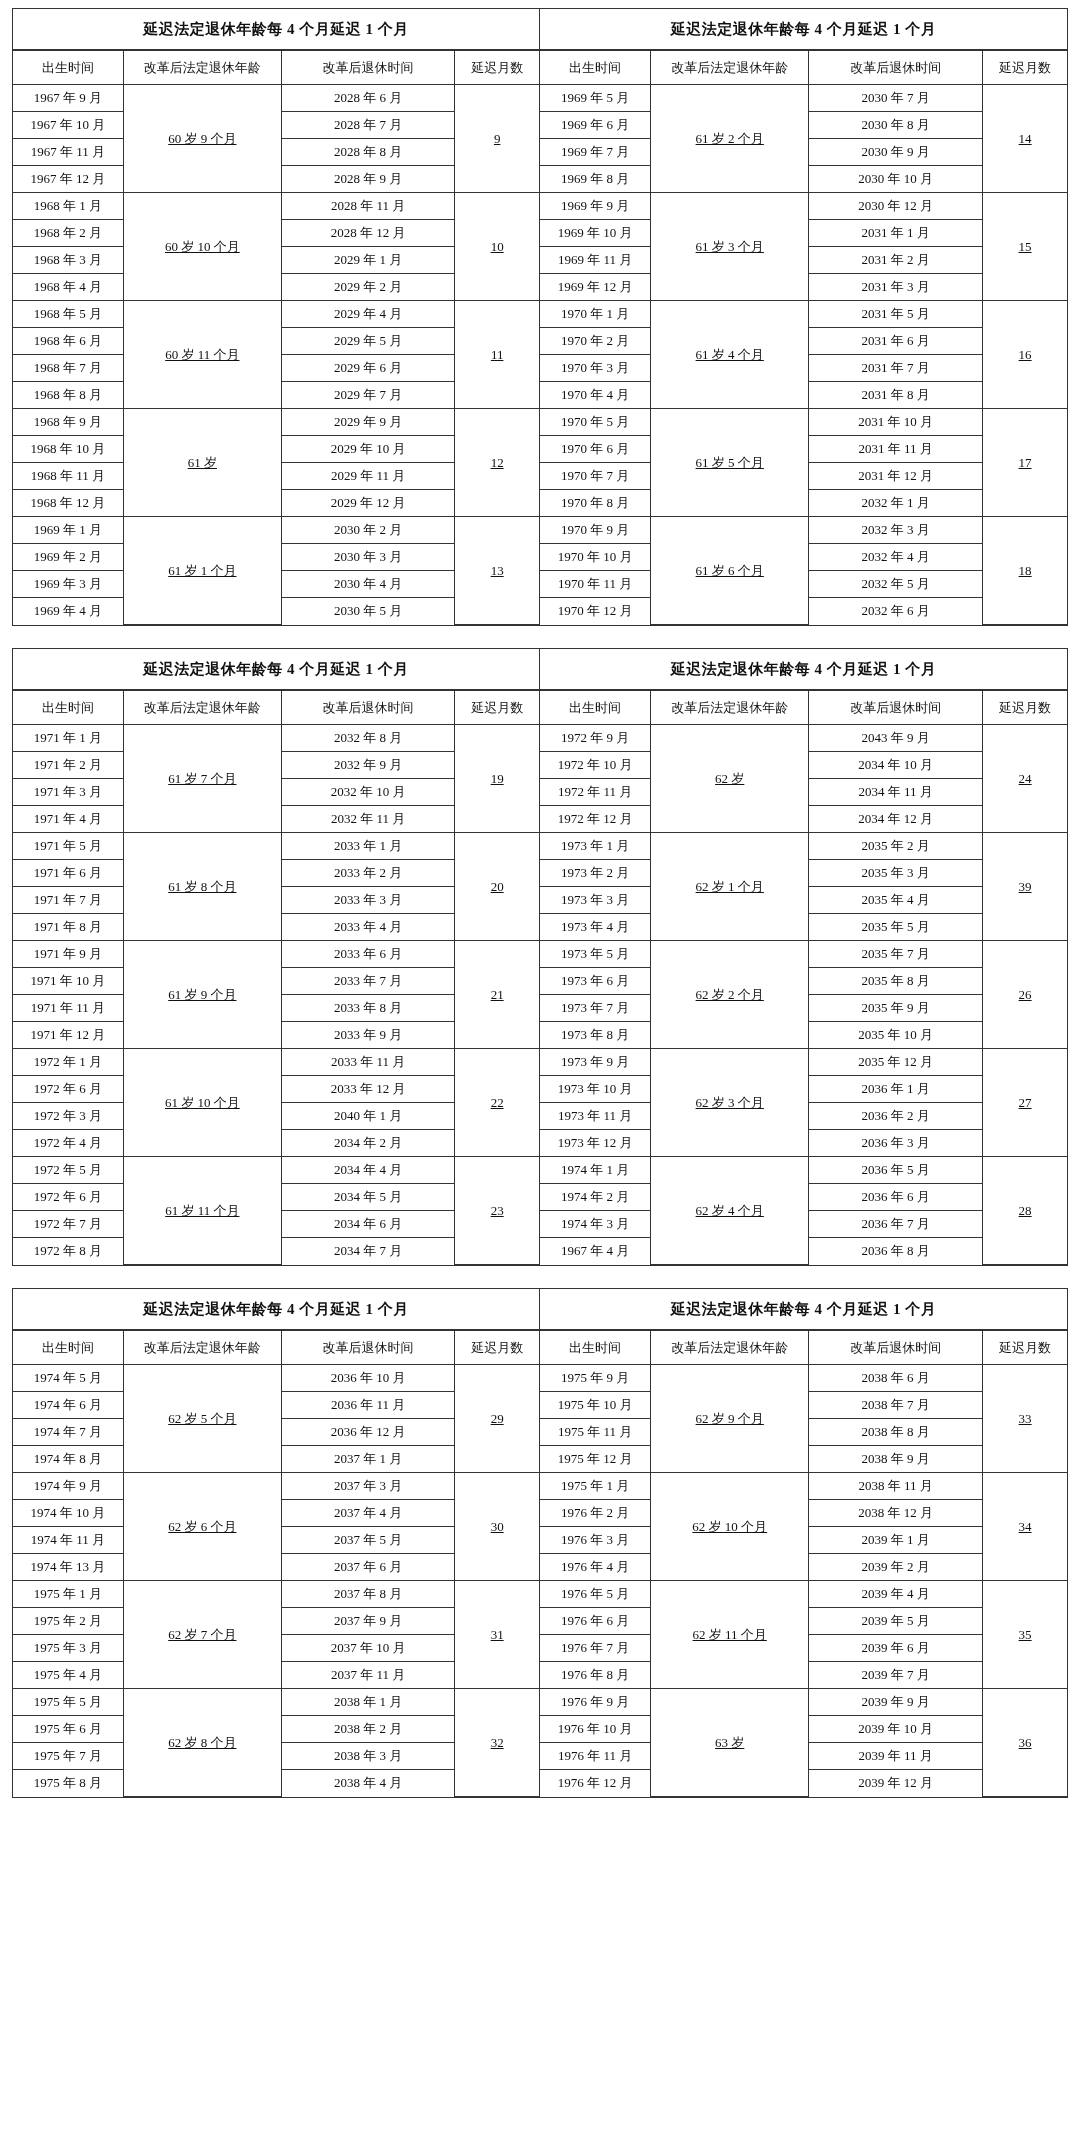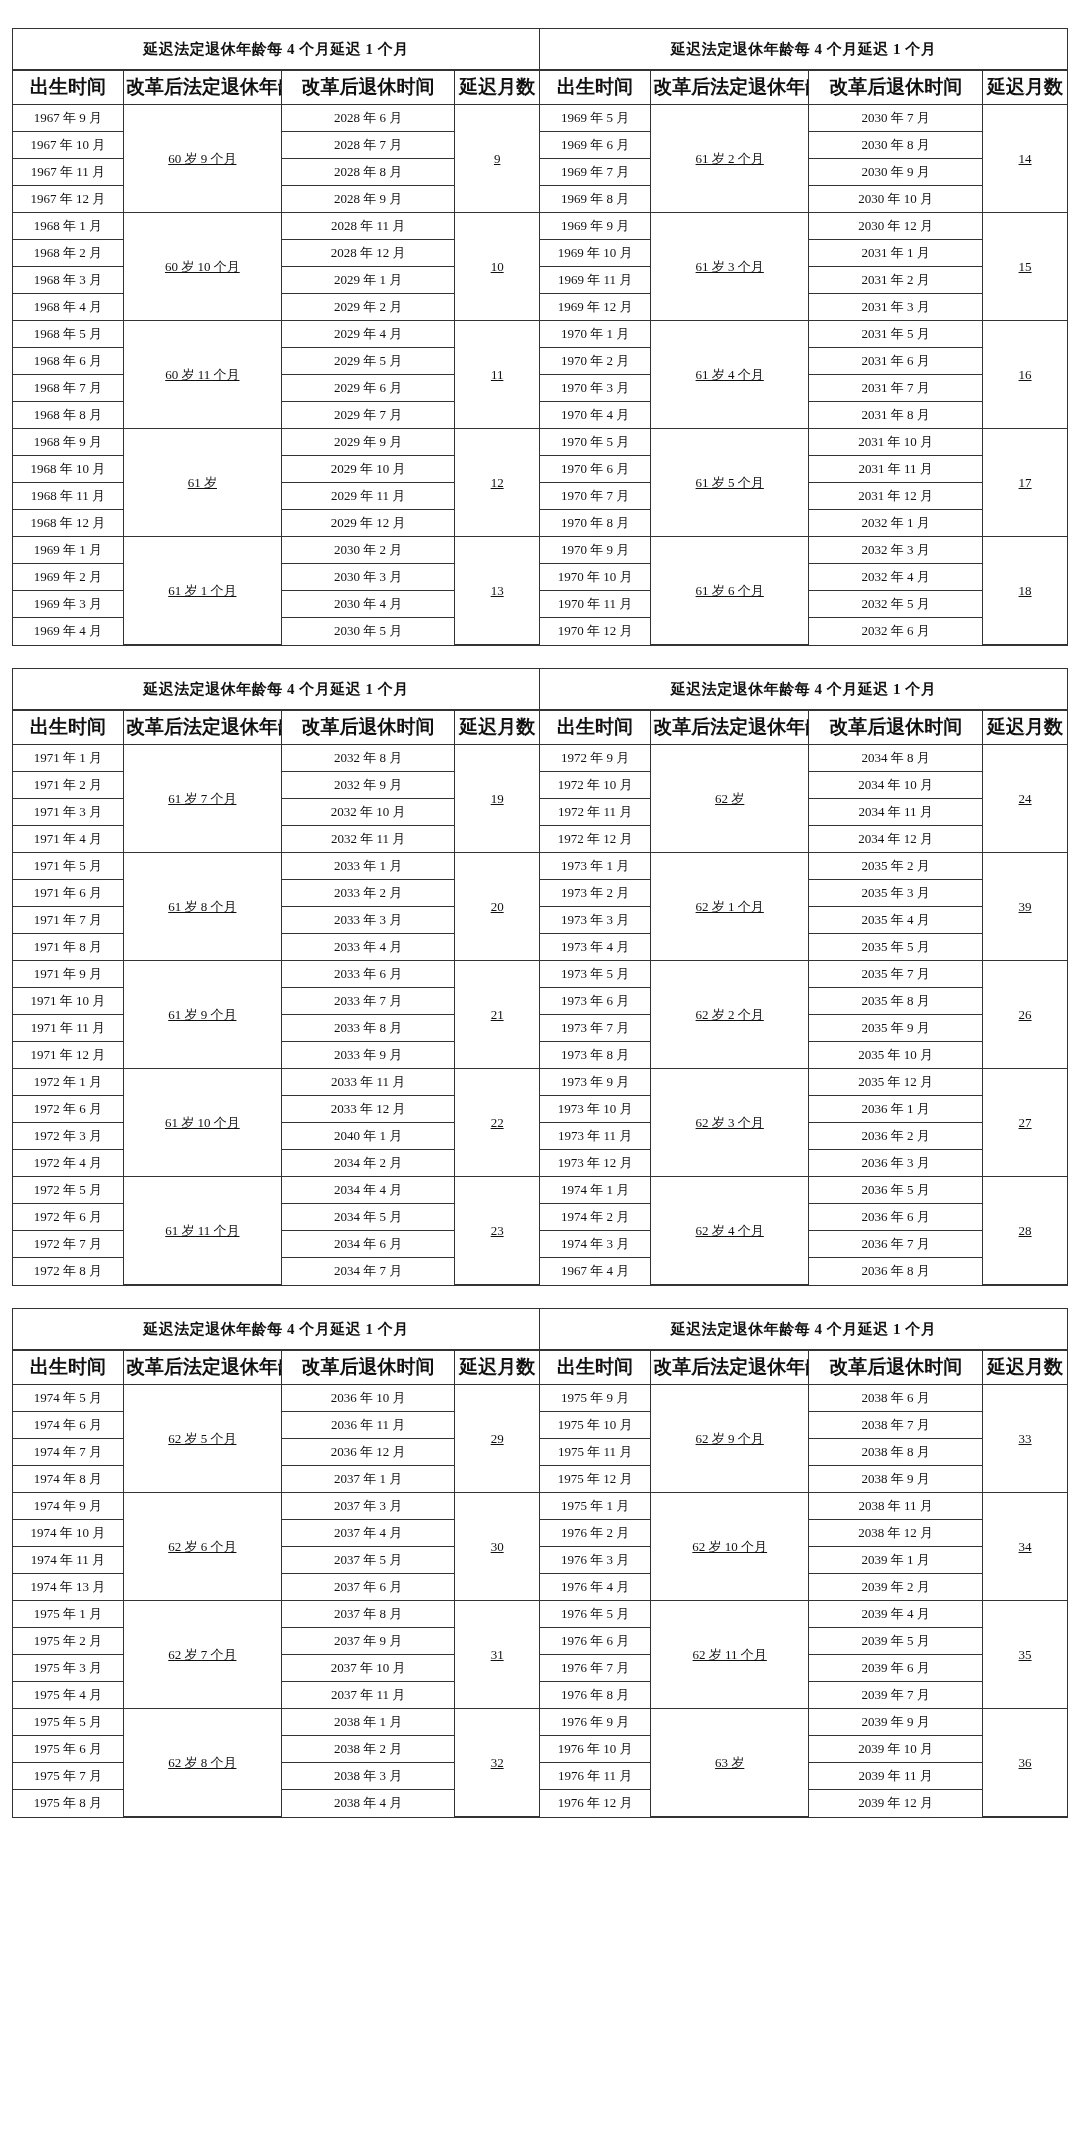--- a/index.html
+++ b/index.html
@@ -9,21 +9,20 @@
   }
   body {
     width: 1080px;
     font-family: "Liberation Serif", "DejaVu Serif", serif;
     color: #111111;
   }
   .page {
     width: 1080px;
     box-sizing: border-box;
     padding: 8px 12px 10px 12px;
-    margin-top: 20px;
   }
   .block {
     display: flex;
     gap: 0;
     margin-bottom: 22px;
     border: 1px solid #333;
     box-sizing: border-box;
   }
   .block:last-child { margin-bottom: 0; }
   .half {
@@ -50,22 +49,22 @@
     text-align: center;
     font-size: 13px;
     line-height: 1.2;
     height: 27px;
     padding: 1px 2px;
     box-sizing: border-box;
     white-space: nowrap;
     overflow: hidden;
   }
   th {
-    font-weight: bold;
-    font-size: 19px;
+    font-weight: normal;
+    font-size: 13px;
     height: 34px;
   }
   
   table tr > th:first-child, table tr > td:first-child { border-left: none; }
   table tr > th:last-child, table tr > td:last-child { border-right: none; }
   table tr:last-child > td { border-bottom: none; }
   col.c1 { width: 21%; }
   col.c2 { width: 30%; }
   col.c3 { width: 33%; }
   col.c4 { width: 16%; }
@@ -426,21 +425,21 @@
                 <th>出生时间</th>
                 <th>改革后法定退休年龄</th>
                 <th>改革后退休时间</th>
                 <th>延迟月数</th>
               </tr>
             </thead>
             <tbody>
               <tr>
                 <td>1972 年 9 月</td>
                 <td class="merged" rowspan="4">62 岁</td>
-                <td>2034 年 8 月</td>
+                <td>2043 年 9 月</td>
                 <td class="merged" rowspan="4">24</td>
               </tr>
               <tr>
                 <td>1972 年 10 月</td>
                 <td>2034 年 10 月</td>
               </tr>
               <tr>
                 <td>1972 年 11 月</td>
                 <td>2034 年 11 月</td>
               </tr>

